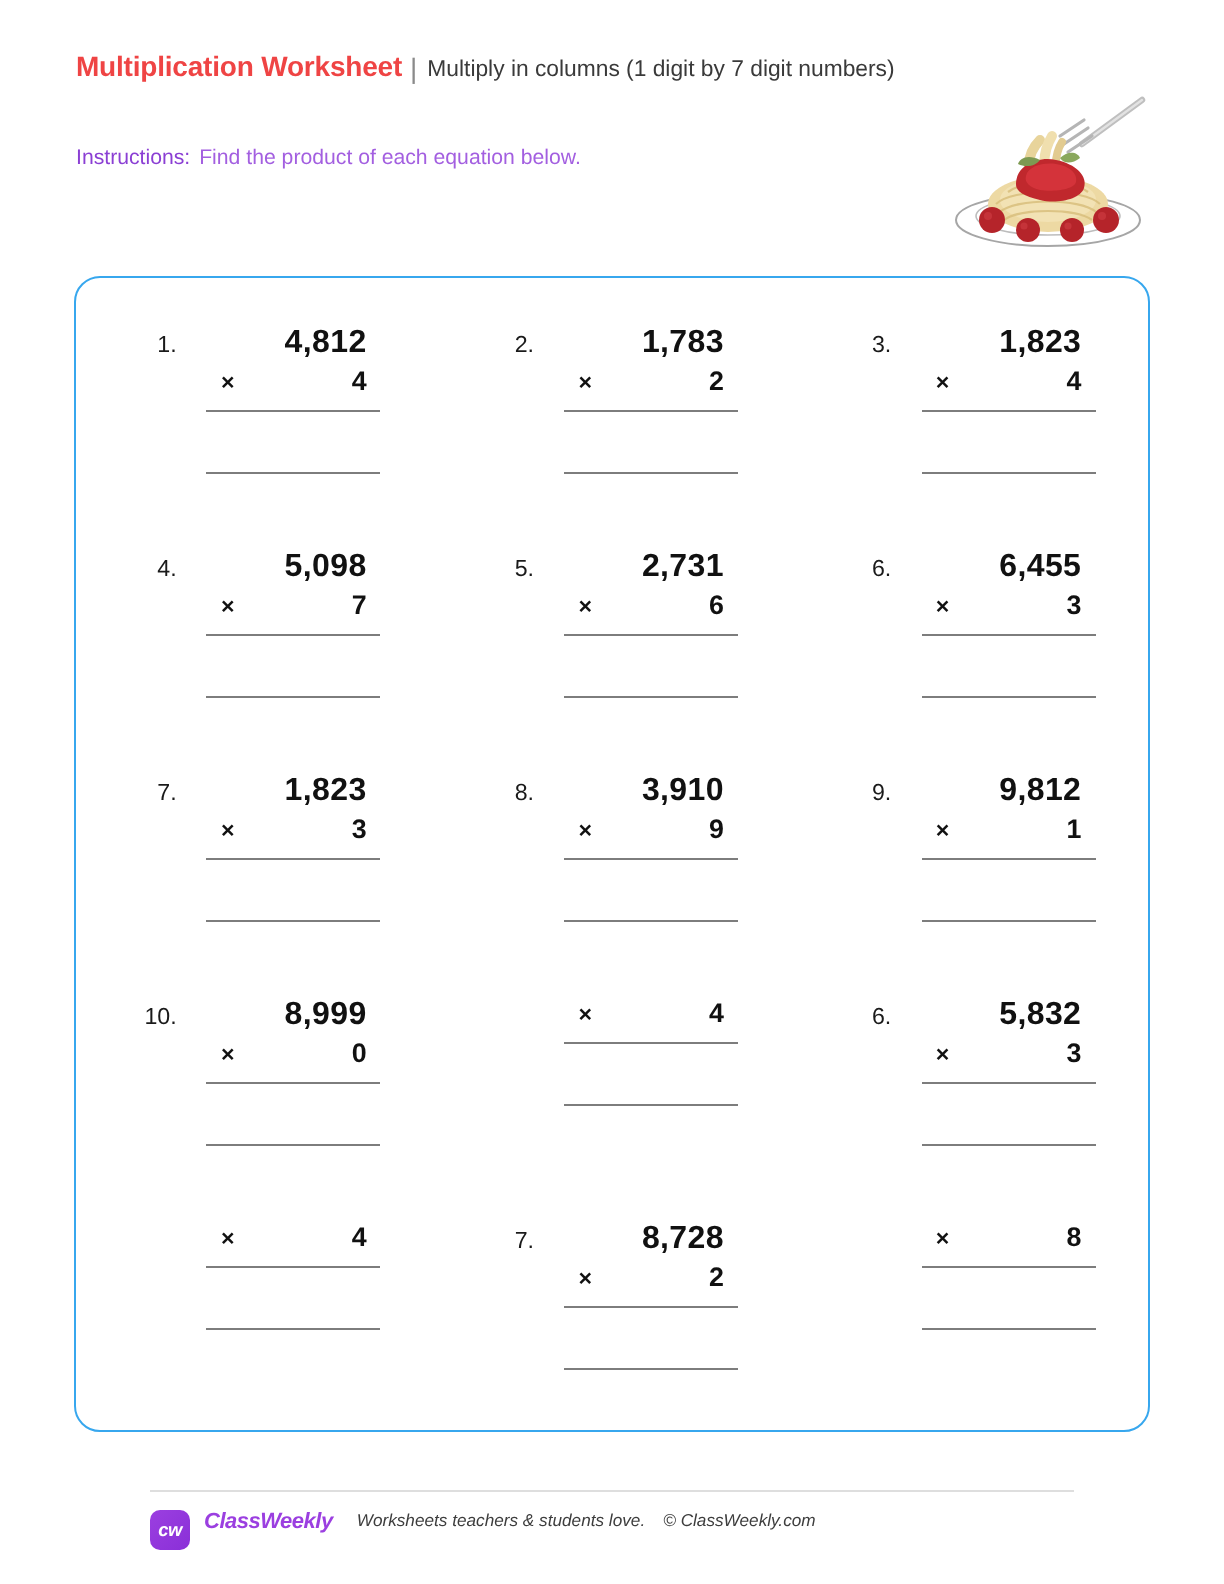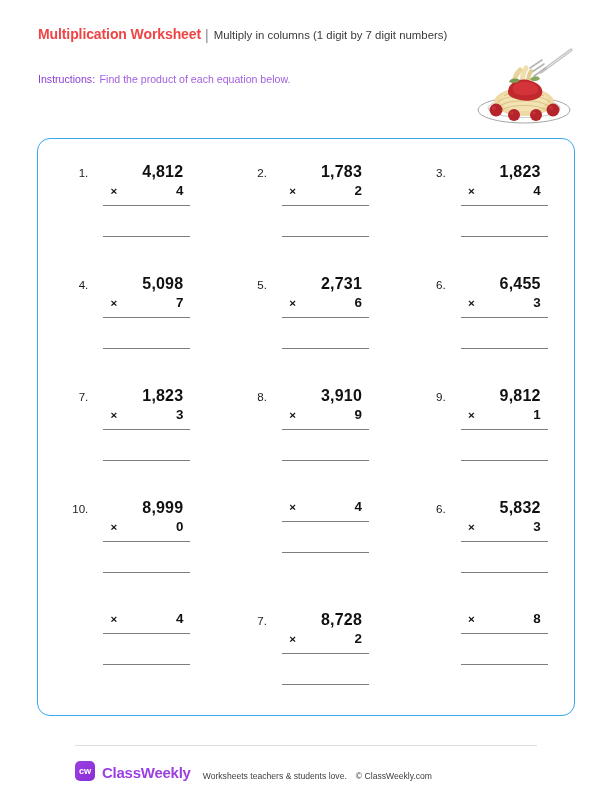--- a/index.html
+++ b/index.html
@@ -78,31 +78,31 @@
   .answer-space { height: 30px; }
 
   
   .footer-divider {
     position: absolute; left: 75px; top: 745px;
     width: 462px; height: 1px; background: #dedede;
   }
   .footer {
     position: absolute; left: 75px; top: 755px;
     width: 470px; height: 26px;
-    display: flex; align-items: flex-end;
+    display: flex; align-items: flex-start; font-style: italic;
   }
   .logo-badge {
     width: 20px; height: 20px; border-radius: 5px;
     background: linear-gradient(135deg, #9b3fe0 0%, #8a2fd8 100%);
     color: #ffffff; font-size: 9.2px; font-weight: bold;
     display: flex; align-items: center; justify-content: center;
     letter-spacing: -0.2px;
   }
   .brand {
-    margin-left: 7px; font-size: 15px; font-weight: bold;
+    margin-left: 7px; font-size: 11px; font-weight: bold;
     color: #9b3fe0; letter-spacing: -0.25px;
   }
   .tagline {
     margin-left: 12px; font-size: 8.6px; color: #3d3d3d;
     white-space: nowrap;
   }
   .copyright {
     margin-left: 9px; font-size: 8.6px; color: #3d3d3d;
     white-space: nowrap;
   }

